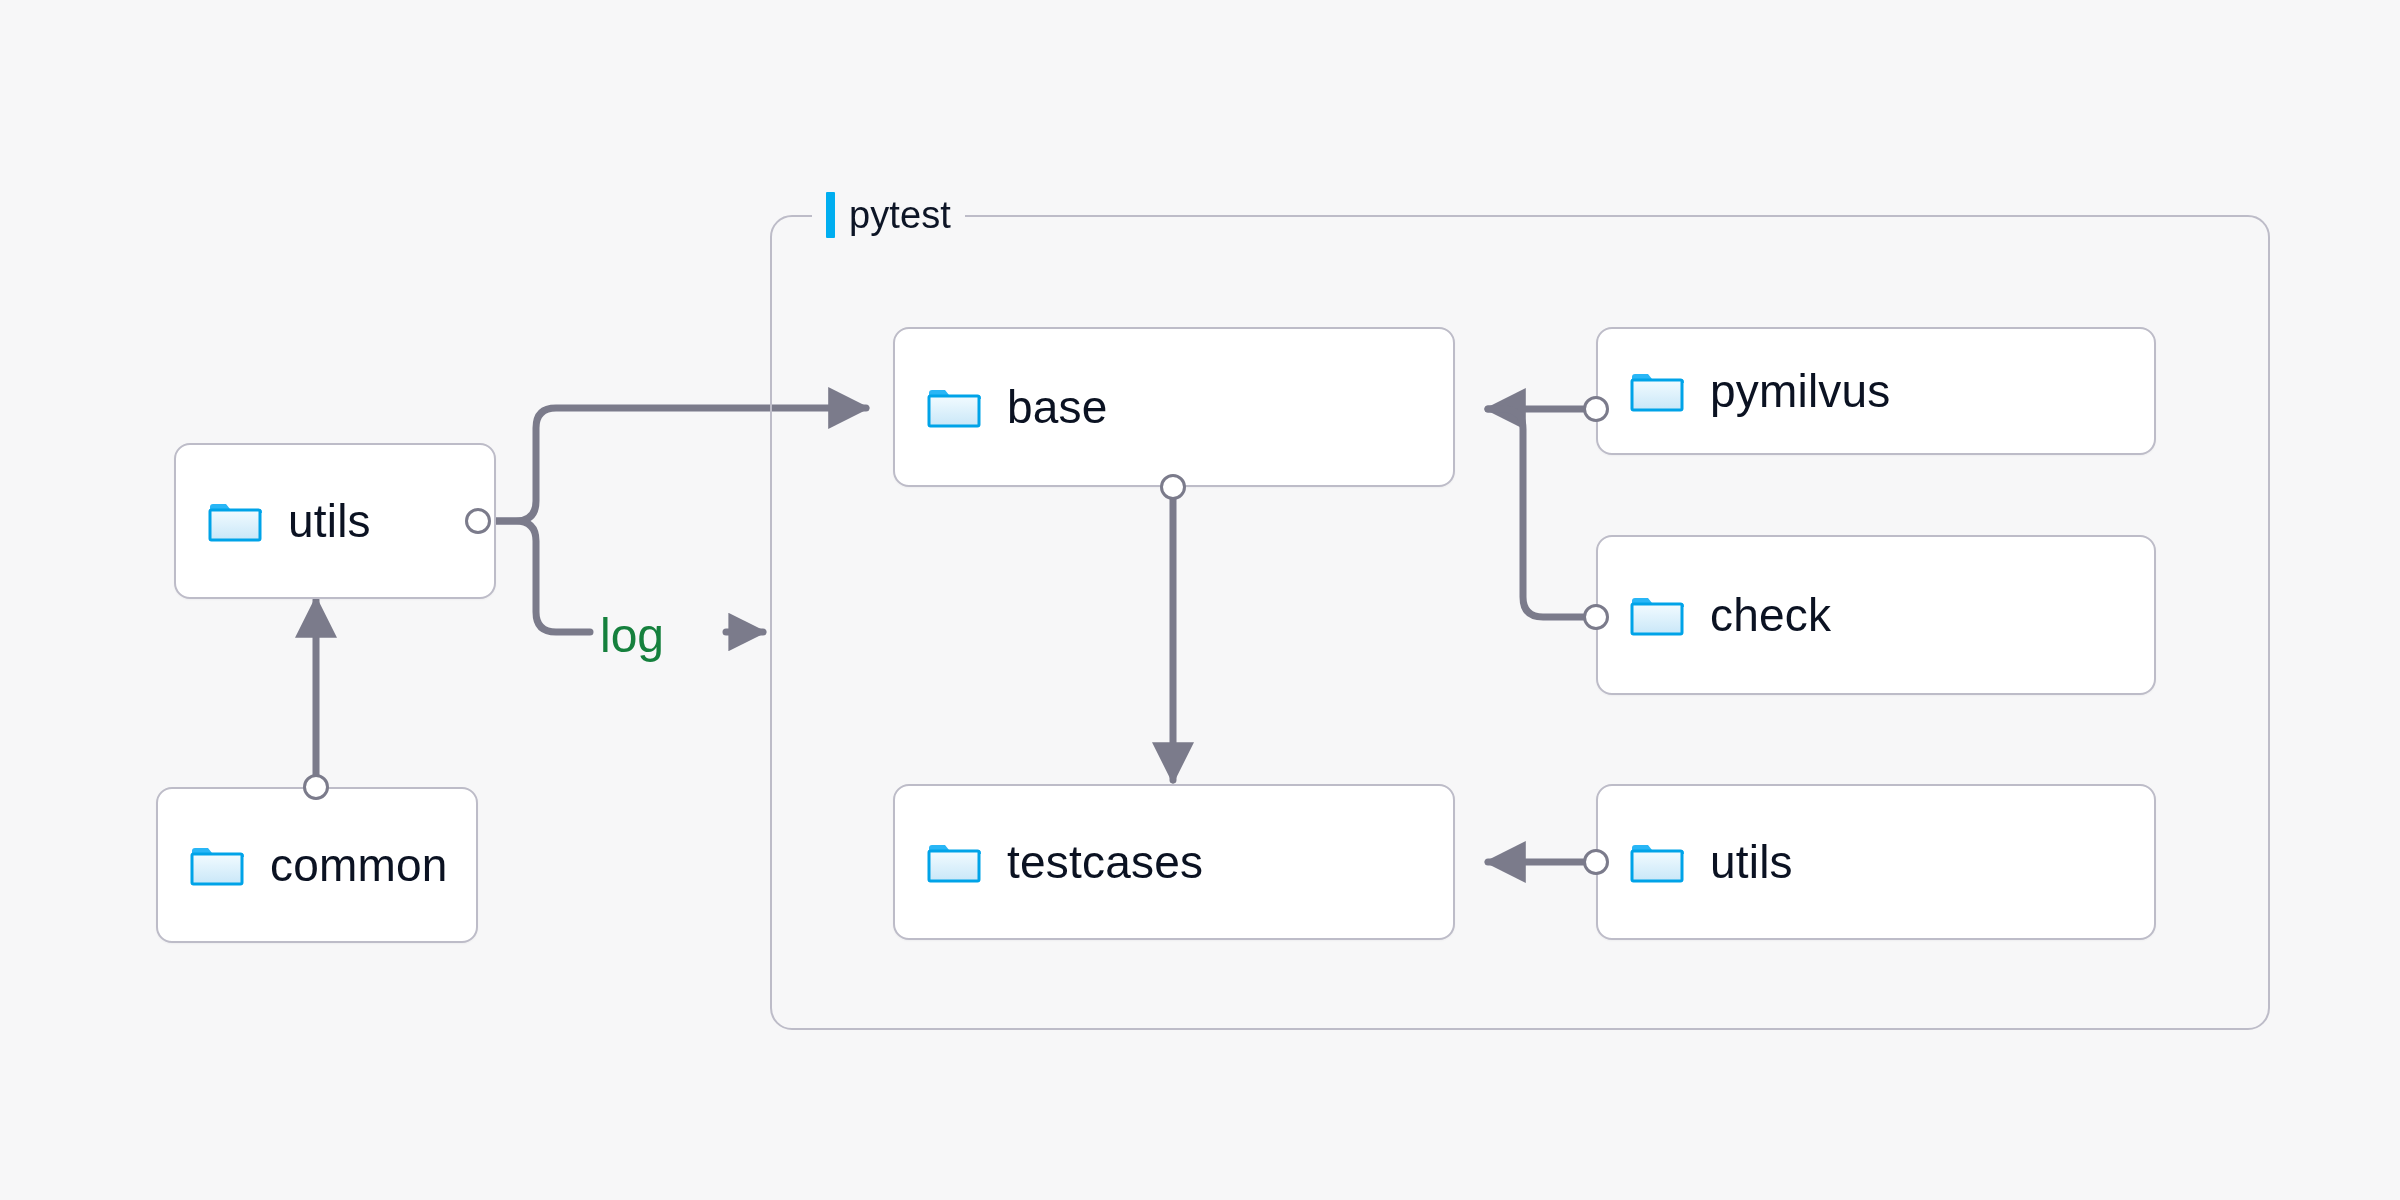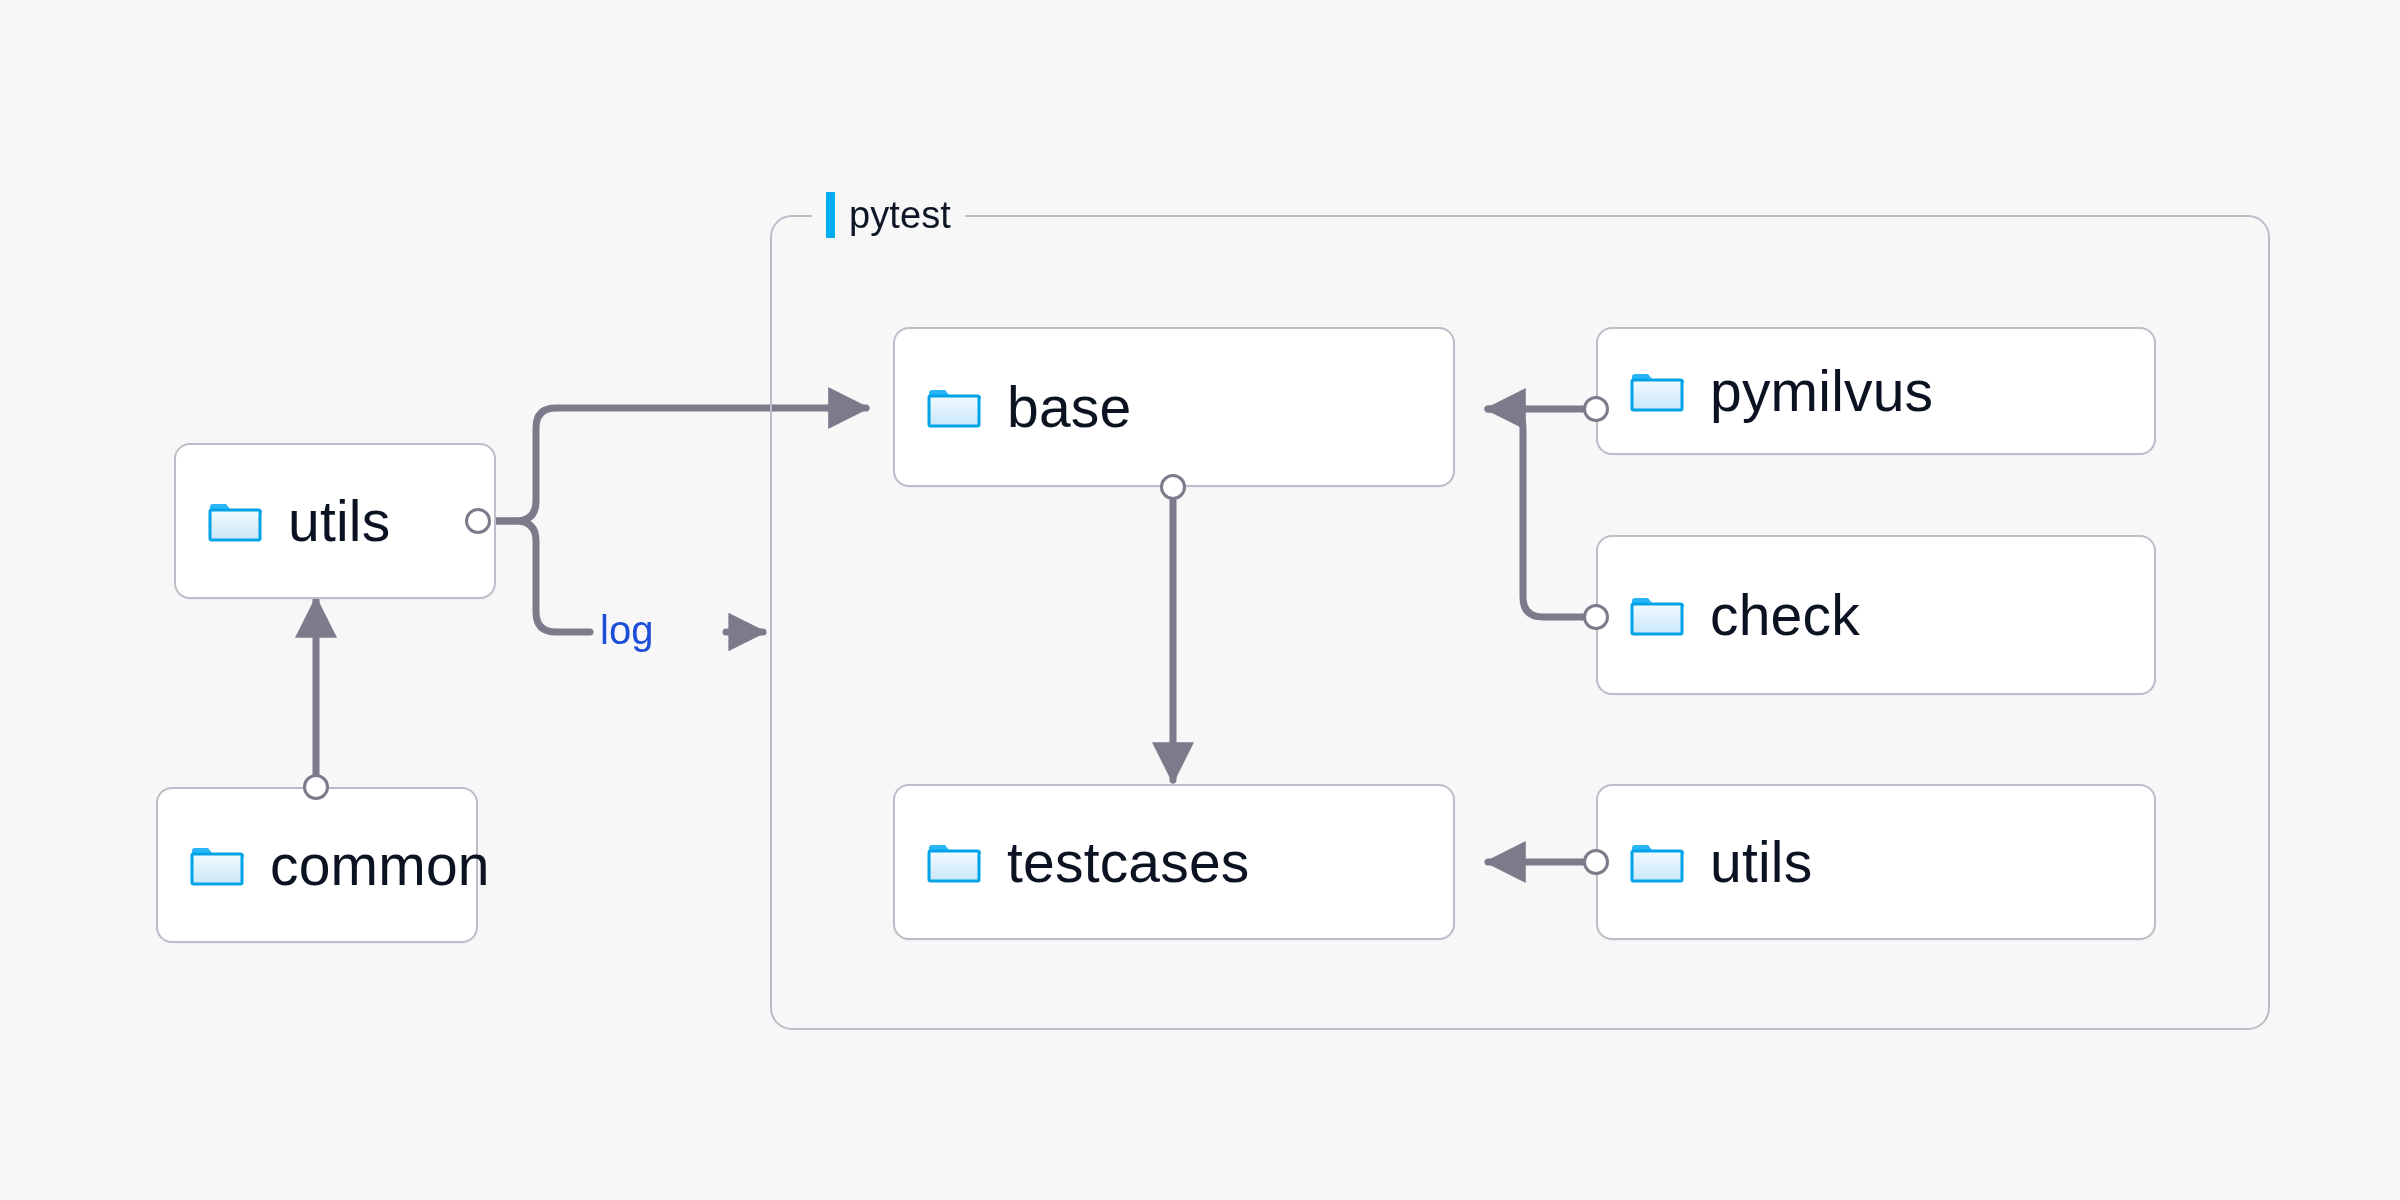--- a/index.html
+++ b/index.html
@@ -64,21 +64,21 @@
     box-sizing: border-box;
     background: #ffffff;
     border: 2px solid #bdbcc8;
     border-radius: 16px;
     display: flex;
     align-items: center;
     padding-left: 32px;
     box-shadow: 0 1px 2px rgba(16, 24, 40, 0.04);
   }
   .node .label {
-    font-size: 57px;
+    font-size: 46px;
     color: #0b1222;
     letter-spacing: 0.2px;
     margin-left: 26px;
     white-space: nowrap;
   }
   
   .folder-icon {
     position: relative;
     width: 54px;
     height: 44px;
@@ -92,22 +92,22 @@
     width: 26px;
     height: 26px;
     border-radius: 50%;
     background: #ffffff;
     border: 3px solid #7b7b8b;
     box-sizing: border-box;
   }
   
   .edge-label {
     position: absolute;
-    font-size: 40px;
-    color: #1d4ed8;
+    font-size: 48px;
+    color: #15803d;
     white-space: nowrap;
   }
 </style>
 </head>
 <body>
 
 <div id="canvas">
 
   <svg id="edges" viewBox="0 0 2400 1200" width="2400" height="1200" xmlns="http://www.w3.org/2000/svg">
     <defs>

